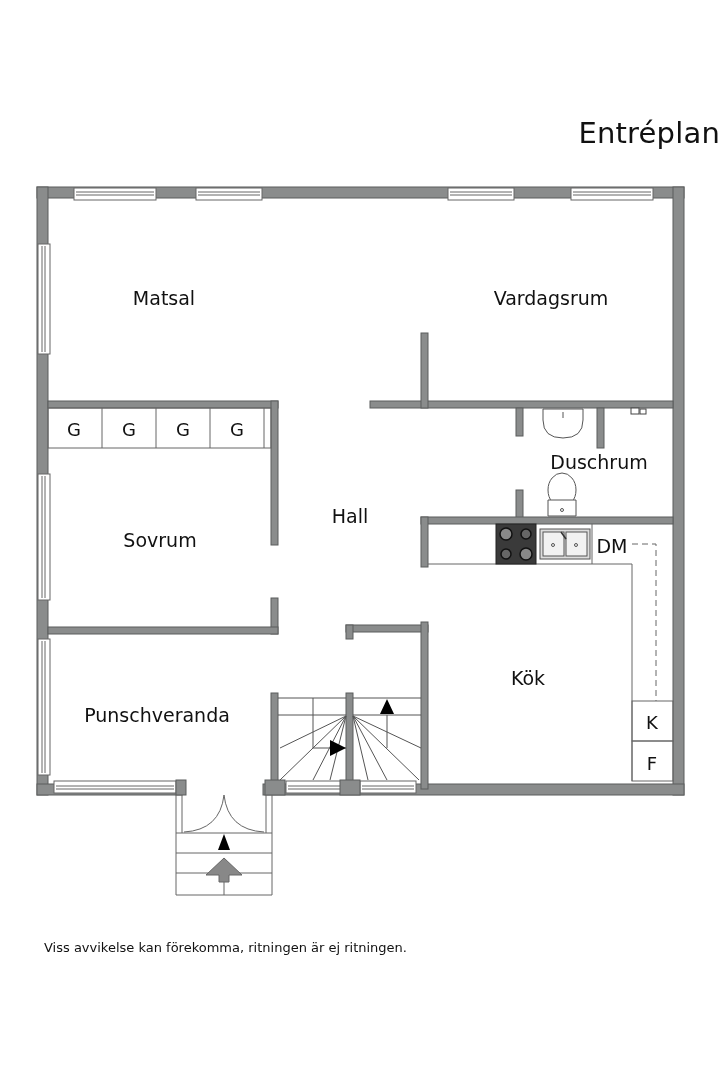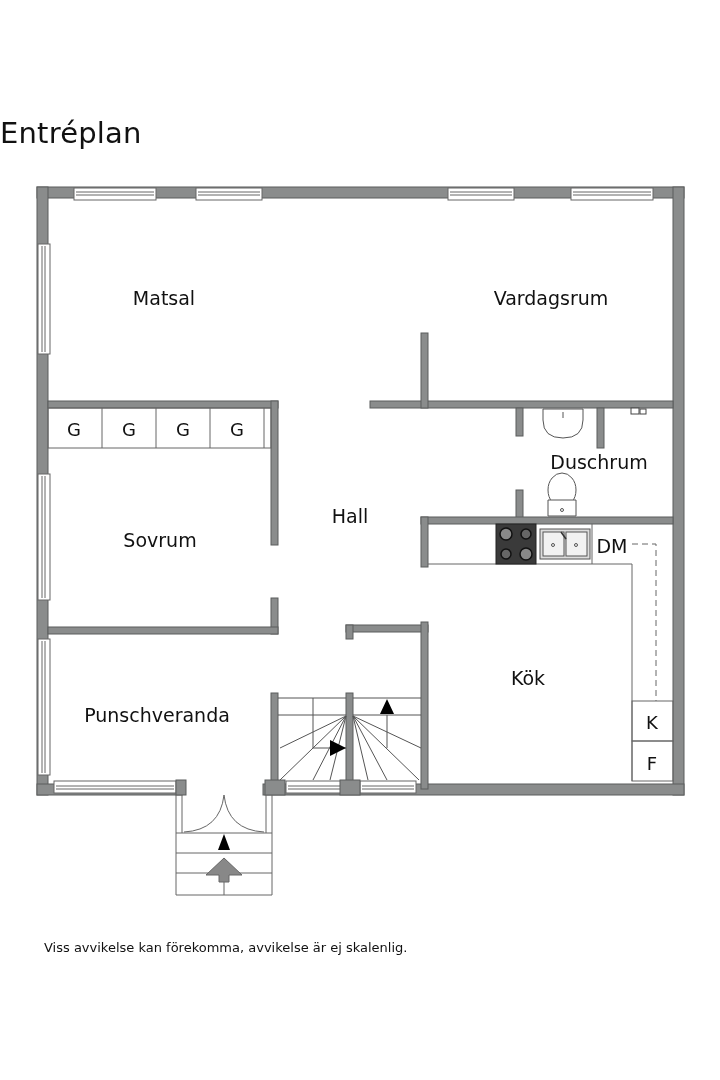--- a/index.html
+++ b/index.html
@@ -1,17 +1,17 @@
 <!DOCTYPE html>
 <html><head>
   <meta charset="utf-8">
   <style>
     html, body { margin: 0; padding: 0; background: #ffffff; }
     body { width: 720px; height: 1080px; position: relative; overflow: hidden; font-family: "DejaVu Sans", sans-serif; }
-    .title { position: absolute; left: 0; width: 720px; top: 116px; text-align: left; font-size: 29px; color: #111; font-family: "DejaVu Sans", sans-serif; letter-spacing: 0.2px; }
+    .title { position: absolute; left: 0; width: 720px; top: 116px; text-align: right; font-size: 29px; color: #111; font-family: "DejaVu Sans", sans-serif; letter-spacing: 0.2px; }
     .note { position: absolute; left: 44px; top: 940px; font-size: 13px; color: #111; font-family: "DejaVu Sans", sans-serif; }
     svg.plan { position: absolute; left: 0; top: 0; }
     .lbl { font-family: "DejaVu Sans", sans-serif; font-size: 19px; fill: #111; }
     .lbl-sm { font-family: "DejaVu Sans", sans-serif; font-size: 18px; fill: #111; }
   </style>
 </head>
 <body>
 
 <div class="title">Entréplan</div>
 
@@ -185,13 +185,13 @@
 
   <text class="lbl" x="164" y="305" text-anchor="middle">Matsal</text>
   <text class="lbl" x="551" y="305" text-anchor="middle">Vardagsrum</text>
   <text class="lbl" x="350" y="523" text-anchor="middle">Hall</text>
   <text class="lbl" x="160" y="547" text-anchor="middle">Sovrum</text>
   <text class="lbl" x="599" y="469" text-anchor="middle">Duschrum</text>
   <text class="lbl" x="157" y="722" text-anchor="middle">Punschveranda</text>
   <text class="lbl" x="528" y="685" text-anchor="middle">Kök</text>
 </svg>
 
-<div class="note">Viss avvikelse kan förekomma, avvikelse är ej skalenlig.</div>
+<div class="note">Viss avvikelse kan förekomma, ritningen är ej ritningen.</div>
 
 </body></html>

